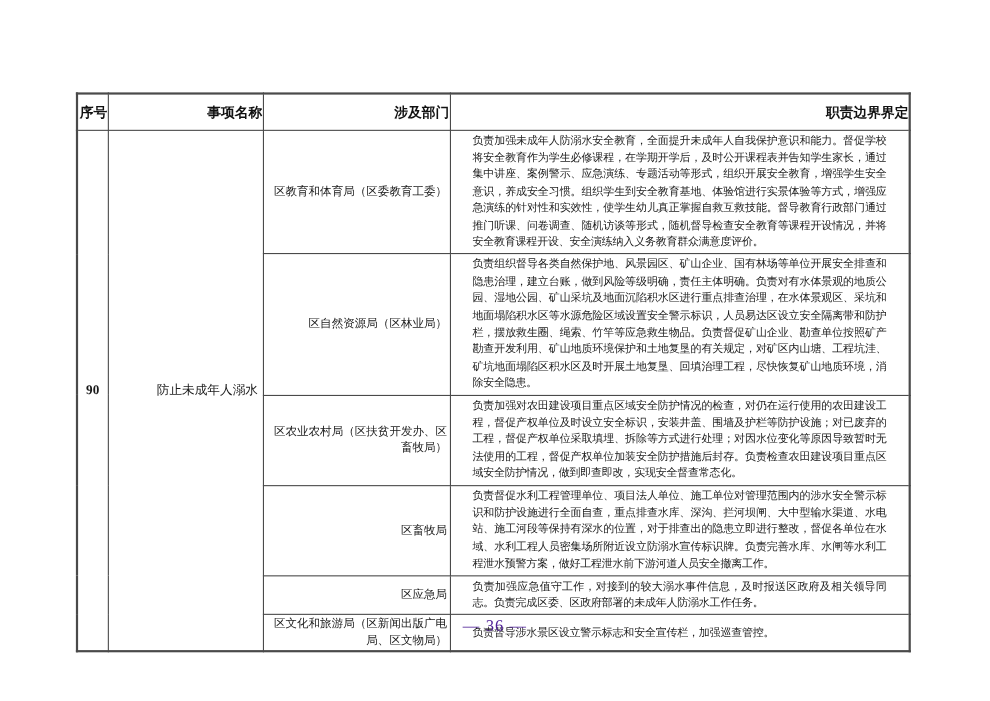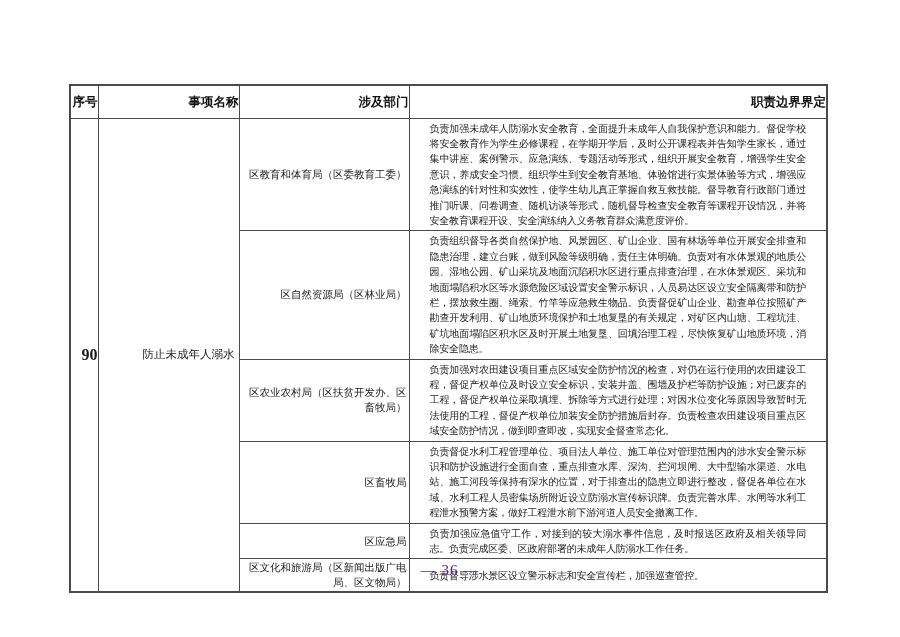--- a/index.html
+++ b/index.html
@@ -39,22 +39,22 @@
     color: #111;
   }
   .resp-table tbody tr.r1 { height: 93px; }
   .resp-table tbody tr.r2 { height: 108px; }
   .resp-table tbody tr.r3 { height: 77px; }
   .resp-table tbody tr.r4 { height: 75px; }
   .resp-table tbody tr.r5 { height: 33px; margin-top: 12px; }
   .resp-table tbody tr.r6 { height: 31px; }
 
   td.serial-cell {
-    text-align: right;
-    font-size: 16px;
+    text-align: center;
+    font-size: 12px;
     font-weight: bold;
     padding: 0;
   }
   td.item-cell {
     text-align: right;
     font-size: 11.5px;
     padding: 0 4px;
   }
   td.dept-cell {
     text-align: right;

